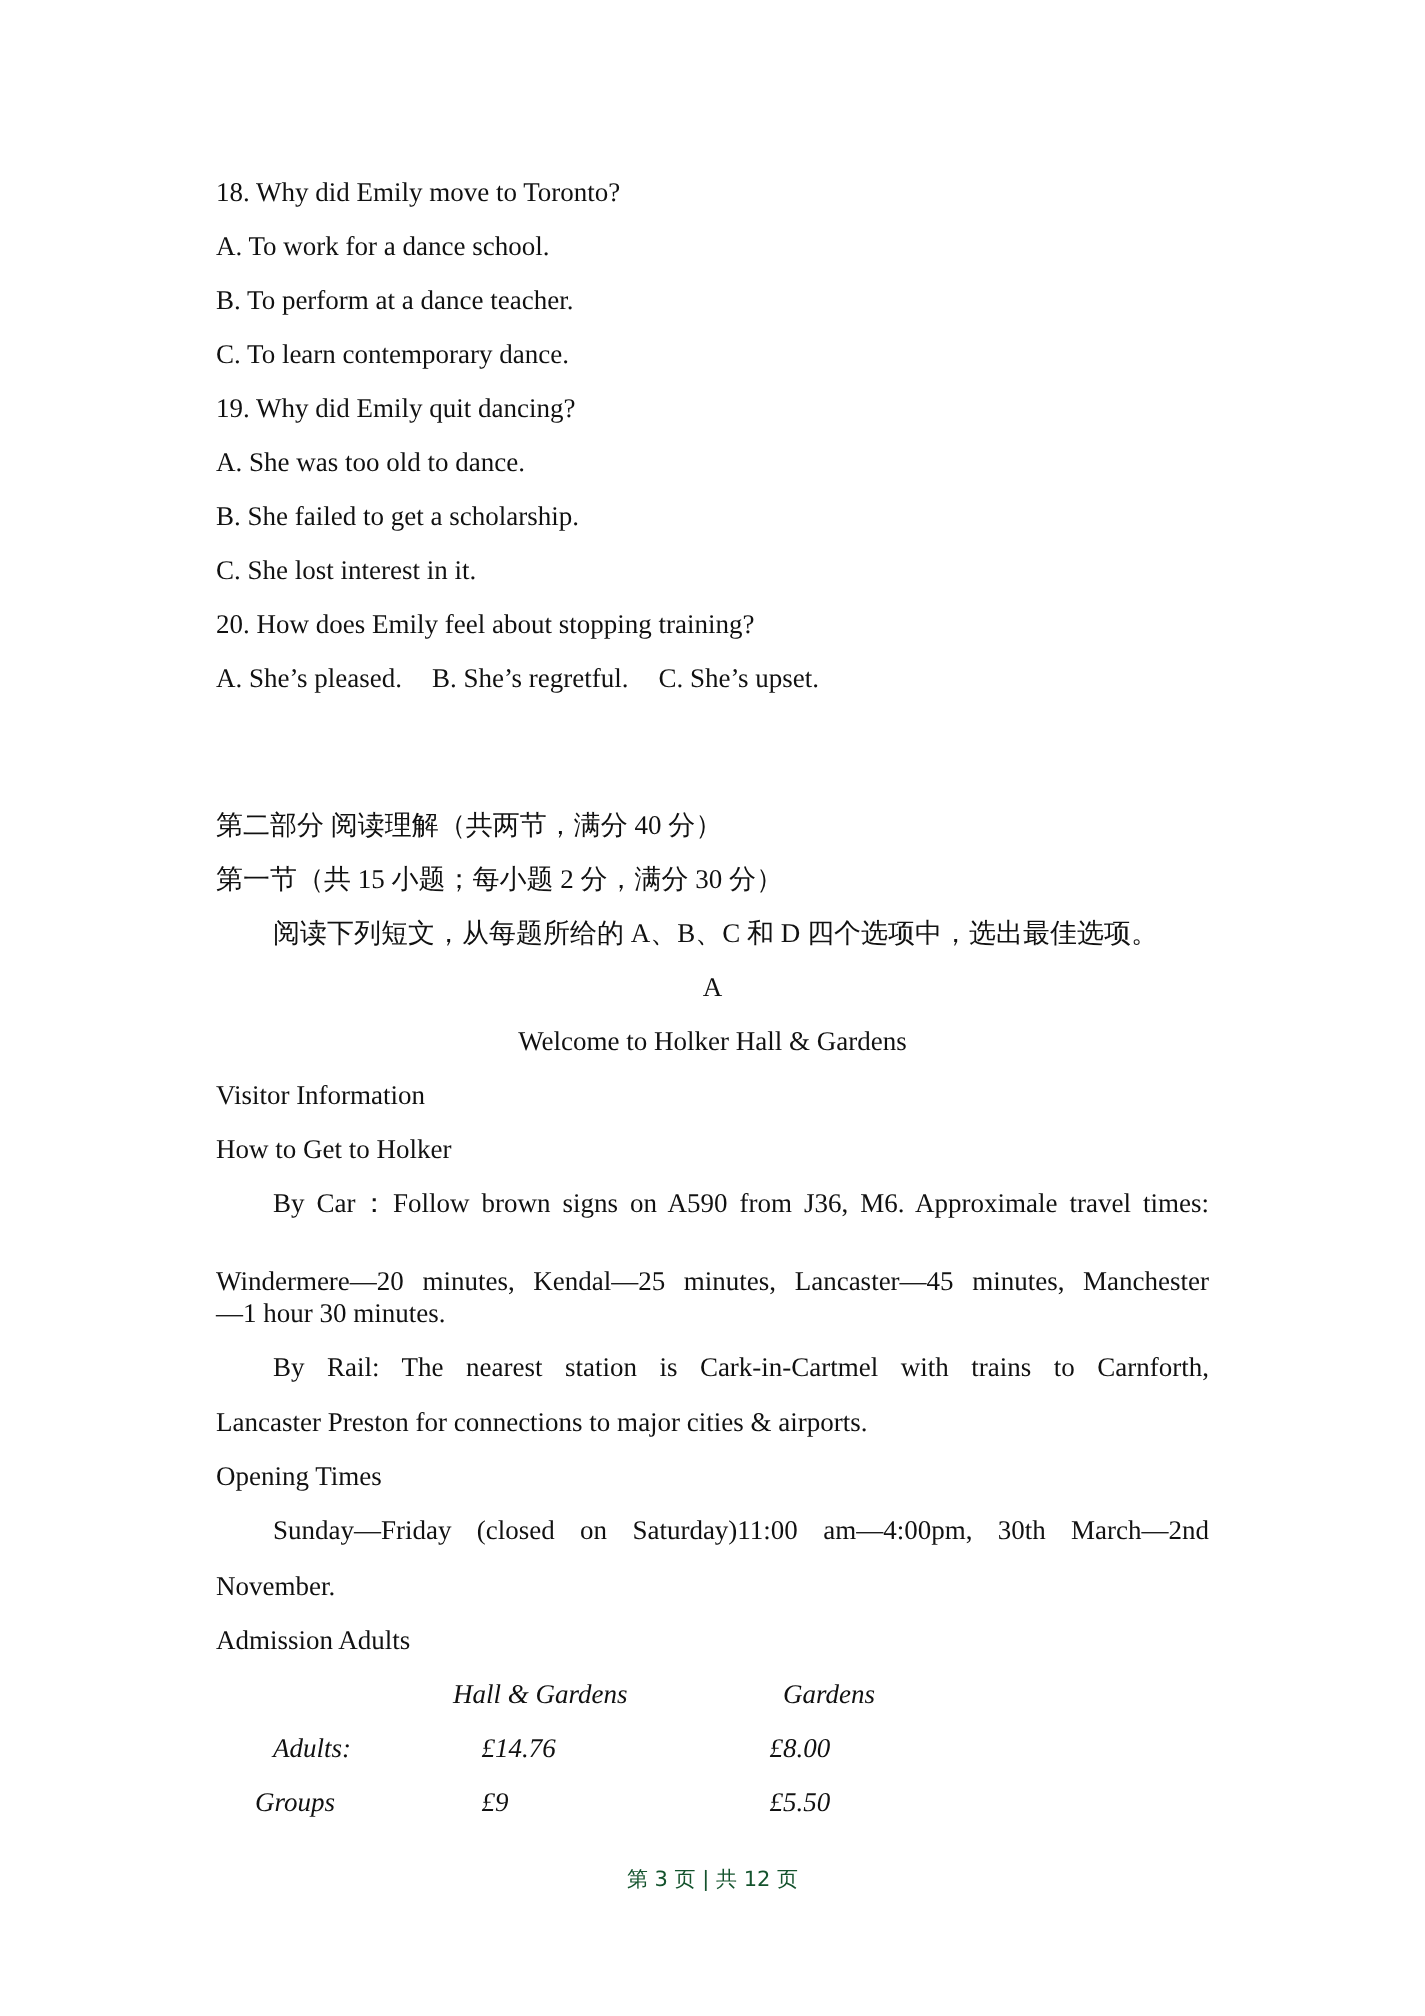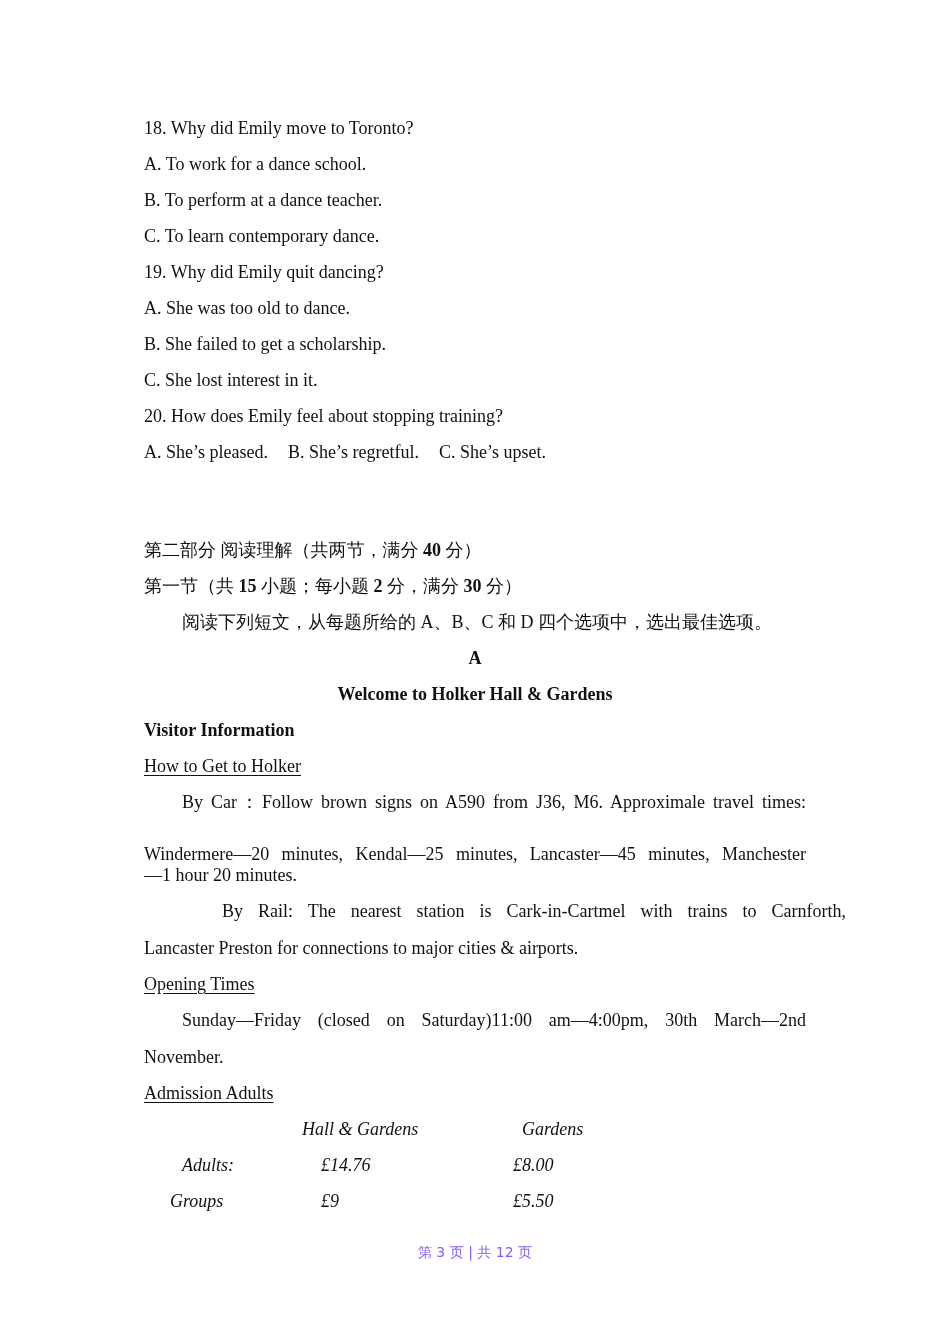--- a/index.html
+++ b/index.html
@@ -2,26 +2,26 @@
 <html><head>
 <meta charset="utf-8">
 <style>
   html, body { margin: 0; padding: 0; background: #ffffff; }
   body { width: 950px; height: 1344px; position: relative; overflow: hidden;
          font-family: "Liberation Serif", "DejaVu Serif", serif; color: #111; font-size: 18px; }
   .line { position: absolute; left: 144px; white-space: nowrap; line-height: 24px; }
   .indent { left: 182px; }
   .just { width: 662px; text-align: justify; text-align-last: justify; white-space: normal; margin-top: 16px; }
   .center { left: 144px; width: 662px; text-align: center; }
-  .bold { font-weight: bold; }
-  .u { text-decoration: underline; text-underline-offset: 3px; }
+  .bold { font-weight: normal; }
+  .u { text-underline-offset: 3px; }
   .gap { display: inline-block; width: 20px; }
   .cell { position: absolute; white-space: nowrap; line-height: 24px; font-style: italic; }
   .footer { position: absolute; top: 1244px; left: 0; width: 950px; text-align: center;
-            font-family: "DejaVu Sans", sans-serif; font-size: 14px; color: #8b5cf6; }
+            font-family: "DejaVu Sans", sans-serif; font-size: 14px; color: #14532d; }
 </style>
 </head>
 <body>
 
 <div>
   <div class="line" style="top:116px">18. Why did Emily move to Toronto?</div>
   <div class="line" style="top:152px">A. To work for a dance school.</div>
   <div class="line" style="top:188px">B. To perform at a dance teacher.</div>
   <div class="line" style="top:224px">C. To learn contemporary dance.</div>
 </div>
@@ -48,22 +48,22 @@
 </div>
 <div class="line indent" style="top:610px">阅读下列短文，从每题所给的 A、B、C 和 D 四个选项中，选出最佳选项。</div>
 
 <div class="line center bold" style="top:646px">A</div>
 <div class="line center bold" style="top:682px">Welcome to Holker Hall &amp; Gardens</div>
 <div class="line bold" style="top:718px">Visitor Information</div>
 
 <div class="line u" style="top:754px">How to Get to Holker</div>
 <div class="line indent" style="top:790px; width:624px; text-align:justify; text-align-last:justify; white-space:normal;">By Car：Follow brown signs on A590 from J36, M6. Approximale travel times:</div>
 <div class="line just" style="top:826px">Windermere—20 minutes, Kendal—25 minutes, Lancaster—45 minutes, Manchester</div>
-<div class="line" style="top:863px">—1 hour 20 minutes.</div>
-<div class="line indent" style="top:899px; width:624px; text-align:justify; text-align-last:justify; white-space:normal;margin-left:40px;">By Rail: The nearest station is Cark-in-Cartmel with trains to Carnforth,</div>
+<div class="line" style="top:863px">—1 hour 30 minutes.</div>
+<div class="line indent" style="top:899px; width:624px; text-align:justify; text-align-last:justify; white-space:normal;">By Rail: The nearest station is Cark-in-Cartmel with trains to Carnforth,</div>
 <div class="line" style="top:936px">Lancaster Preston for connections to major cities &amp; airports.</div>
 
 <div class="line u" style="top:972px">Opening Times</div>
 <div class="line indent" style="top:1008px; width:624px; text-align:justify; text-align-last:justify; white-space:normal;">Sunday—Friday (closed on Saturday)11:00 am—4:00pm, 30th March—2nd</div>
 <div class="line" style="top:1045px">November.</div>
 
 <div class="line u" style="top:1081px">Admission Adults</div>
 
 <div>
   <div class="cell" style="top:1117px; left:302px">Hall &amp; Gardens</div>

